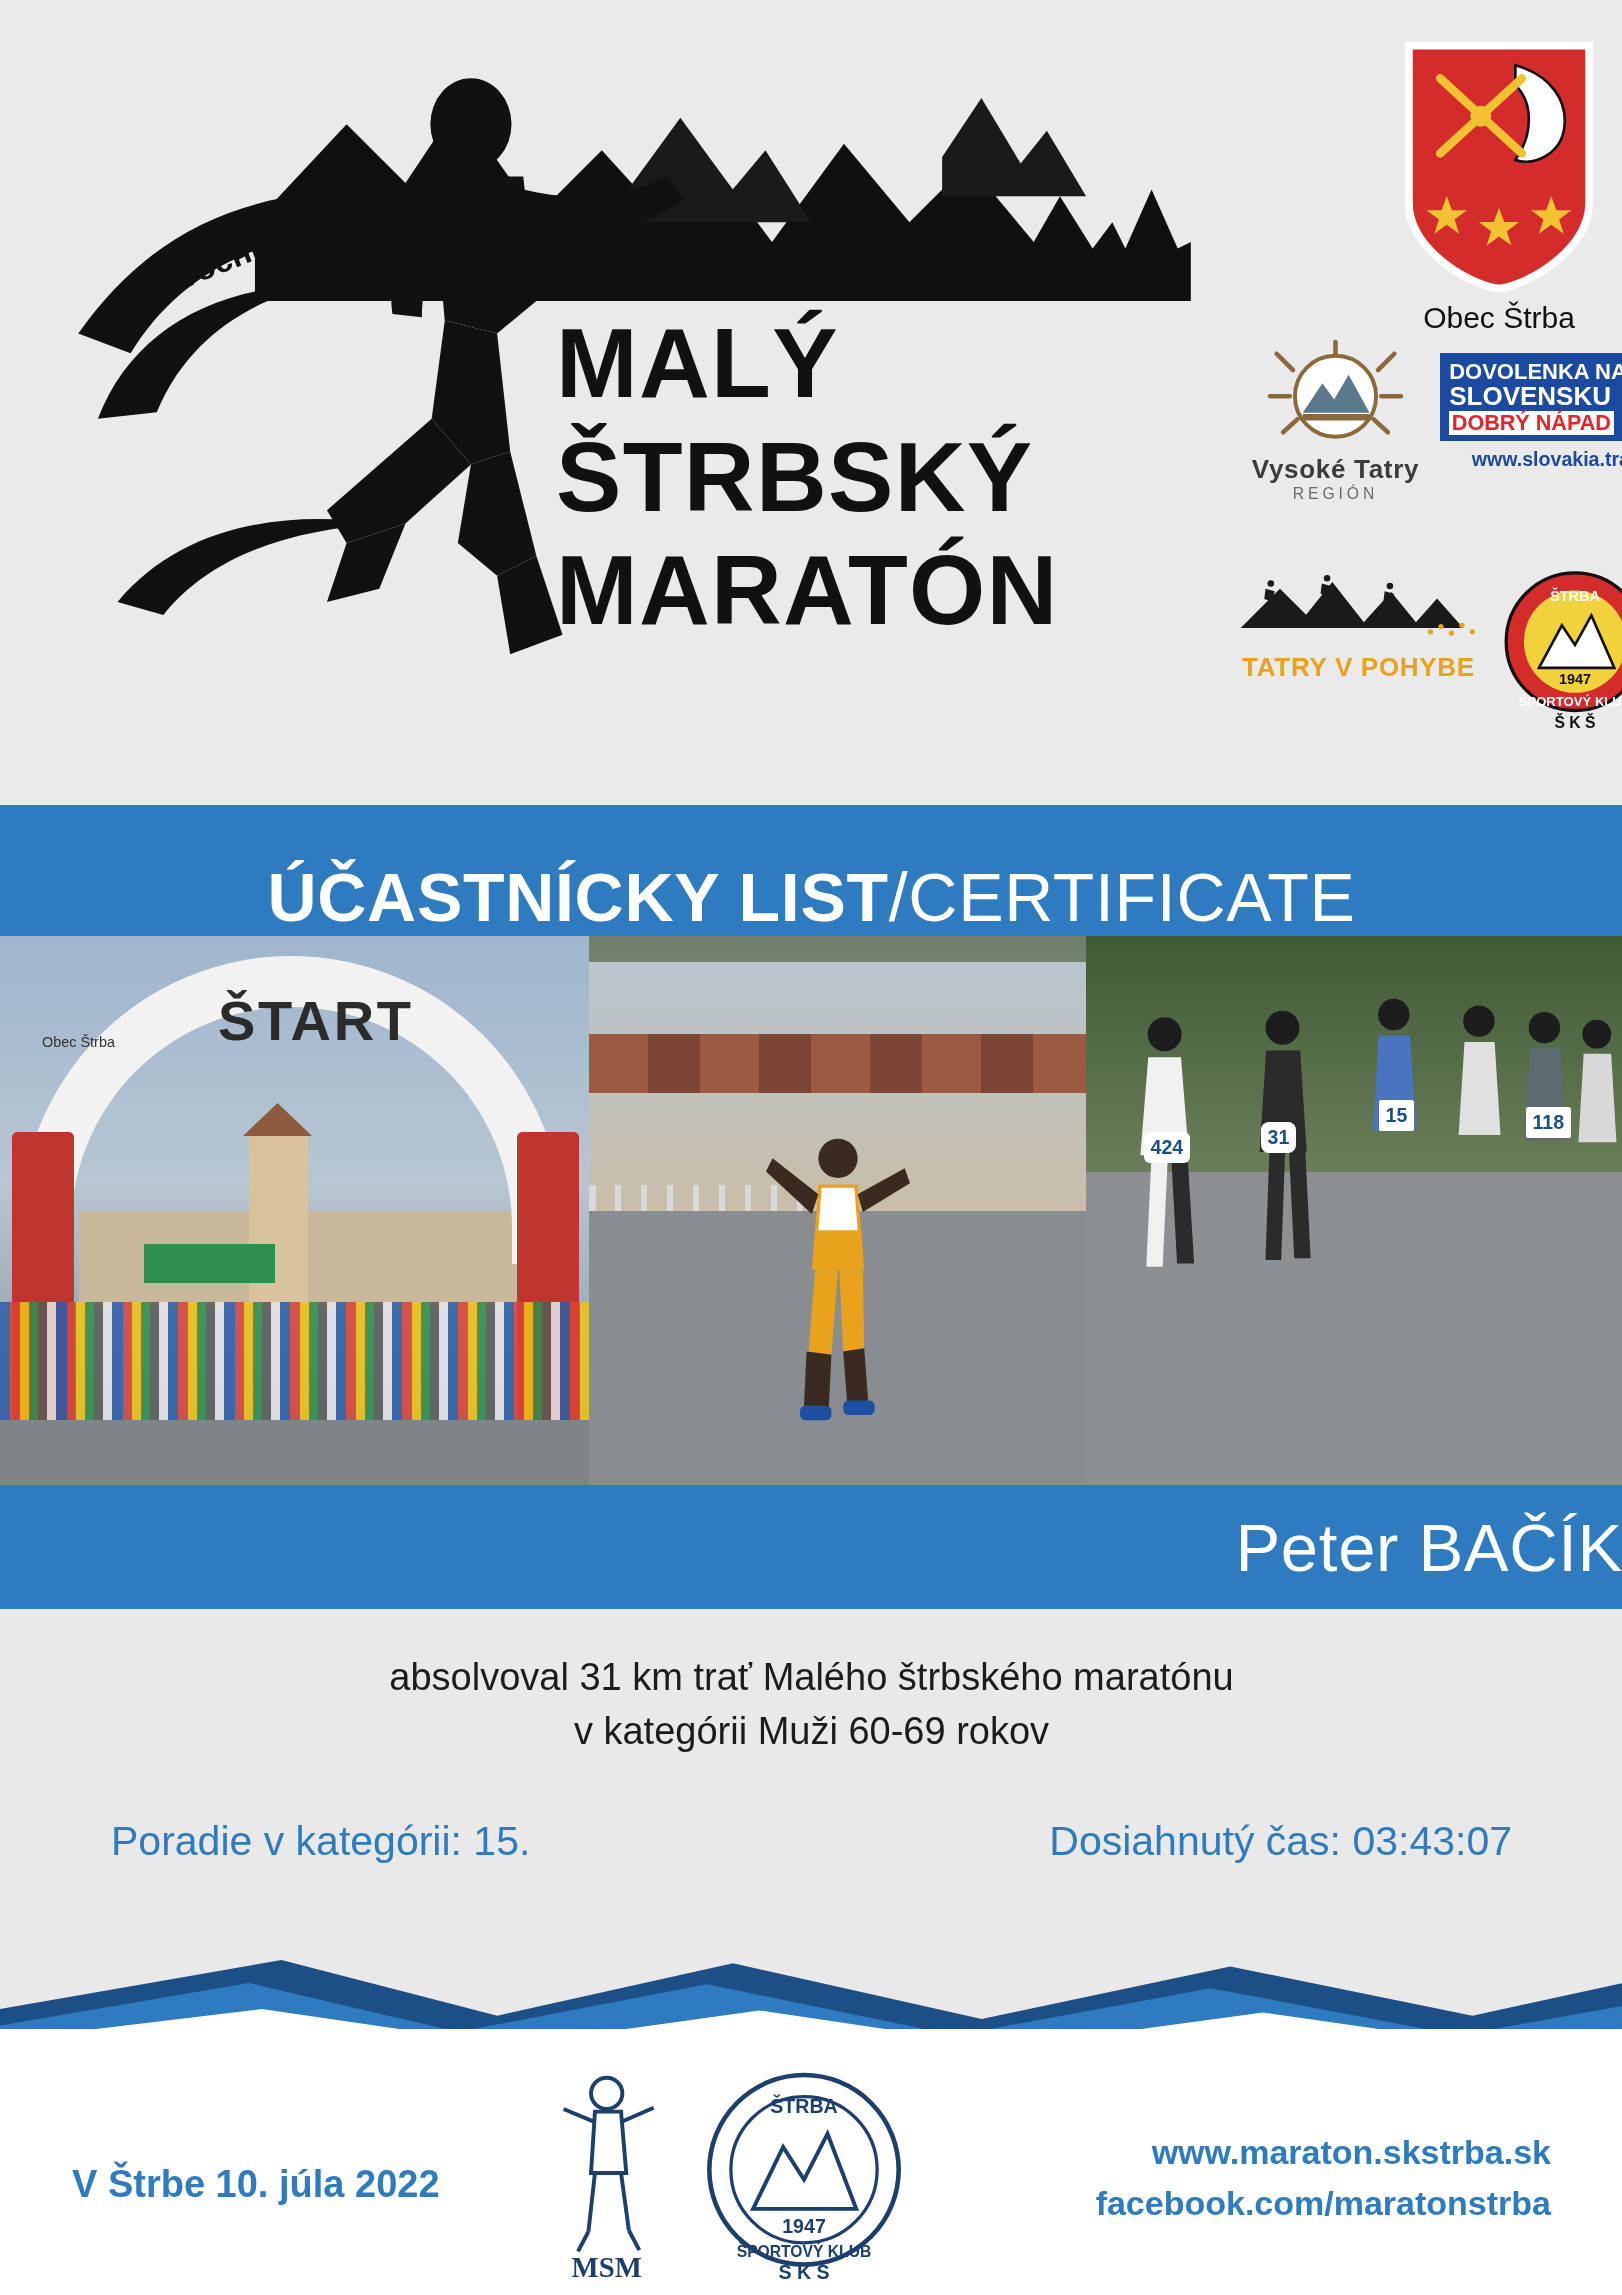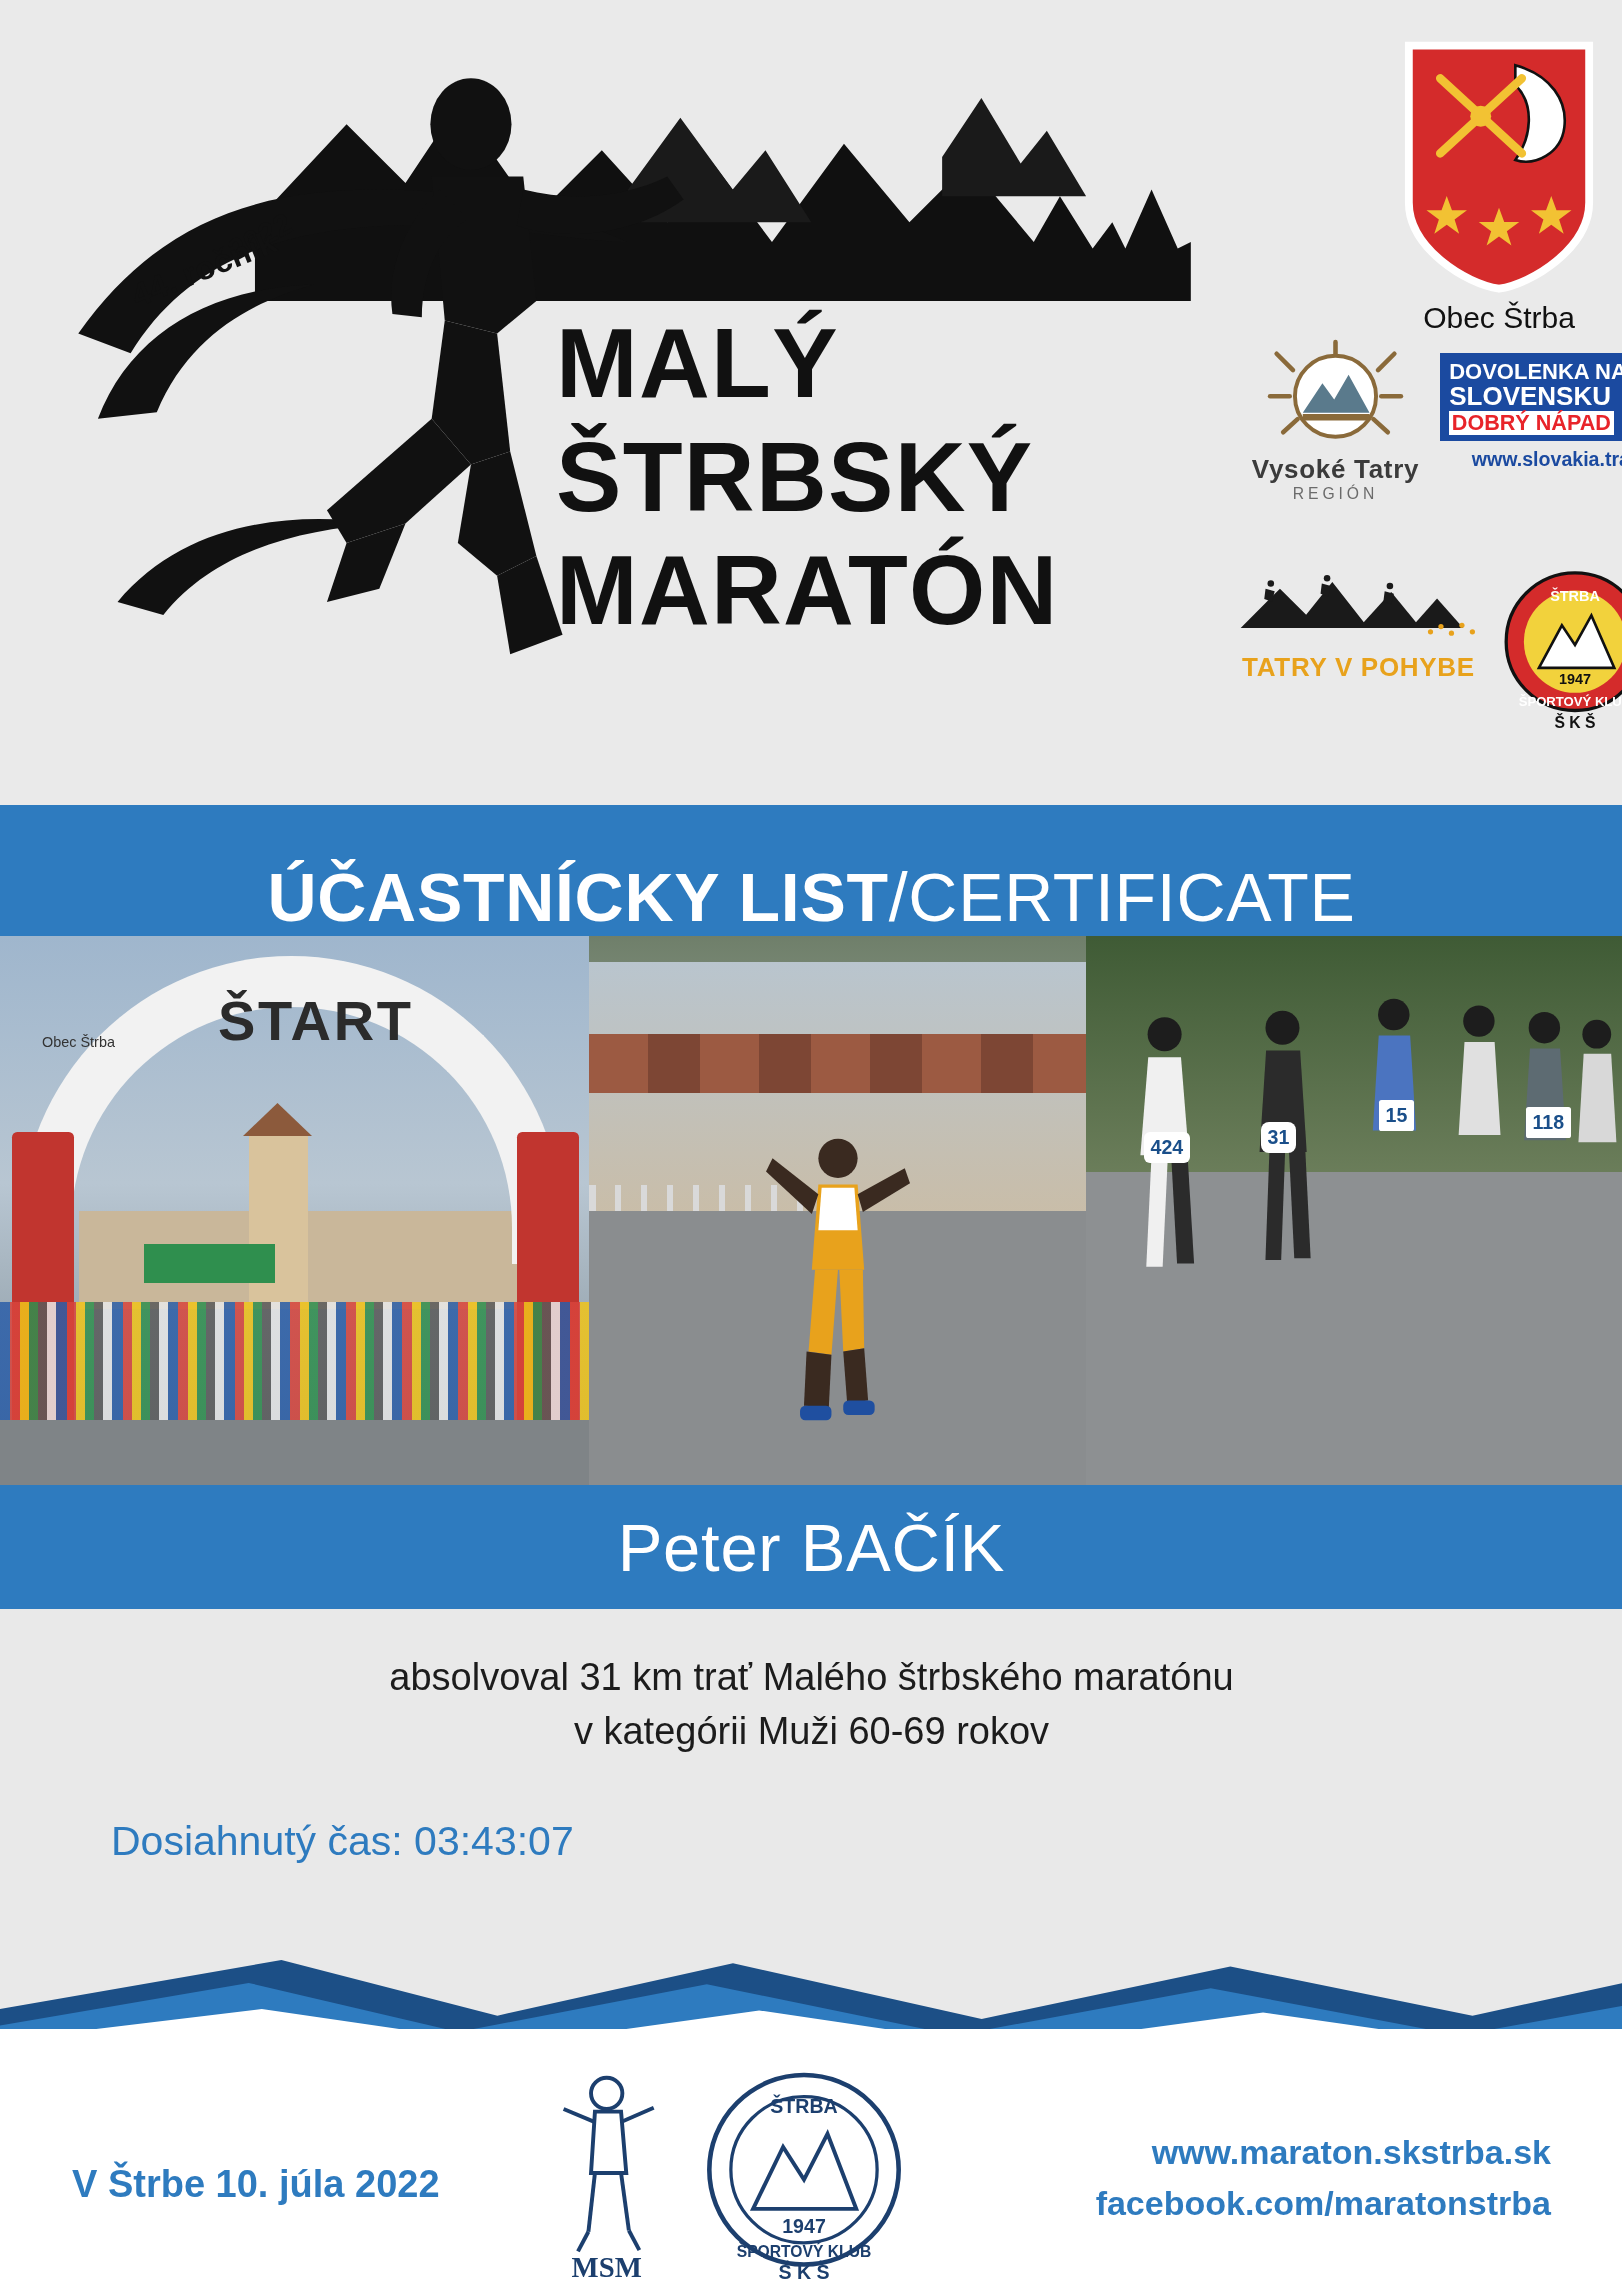--- a/index.html
+++ b/index.html
@@ -285,21 +285,21 @@
 
   
   .name-bar {
     position: absolute;
     left: 0; top: 1485px;
     width: 1623px;
     height: 124px;
     background: #2e7bbf;
     display: flex;
     align-items: center;
-    justify-content: center;
+    justify-content: flex-end;
   }
   .name-bar span {
     color: #ffffff;
     font-size: 67px;
     font-weight: normal;
     letter-spacing: 0.7px;
   }
 
   
   .body-area {
@@ -569,20 +569,21 @@
 <div class="name-bar">
   <span>Peter BAČÍK</span>
 </div>
 
 <div class="body-area">
   <div class="desc">
     <div>absolvoval 31 km trať Malého štrbského maratónu</div>
     <div>v kategórii Muži 60-69 rokov</div>
   </div>
   <div class="results">
+    <div>Poradie v kategórii: 15.</div>
     <div>Dosiahnutý čas: 03:43:07</div>
   </div>
 </div>
 
 <div class="waves">
   <svg width="1623" height="118" viewBox="0 0 2480 180" preserveAspectRatio="none" xmlns="http://www.w3.org/2000/svg">
     <rect x="0" y="0" width="2480" height="180" fill="#e9e9e9"></rect>
     <path d="M0 110 L430 35 L760 120 L1120 40 L1500 125 L1880 45 L2250 120 L2480 70 L2480 180 L0 180 Z" fill="#1c4f86"></path>
     <path d="M0 135 L380 70 L700 145 L1080 72 L1460 150 L1850 78 L2230 150 L2480 105 L2480 180 L0 180 Z" fill="#2e7bbf"></path>
     <path d="M0 158 L400 110 L780 165 L1160 112 L1540 168 L1930 115 L2300 168 L2480 140 L2480 180 L0 180 Z" fill="#ffffff"></path>

